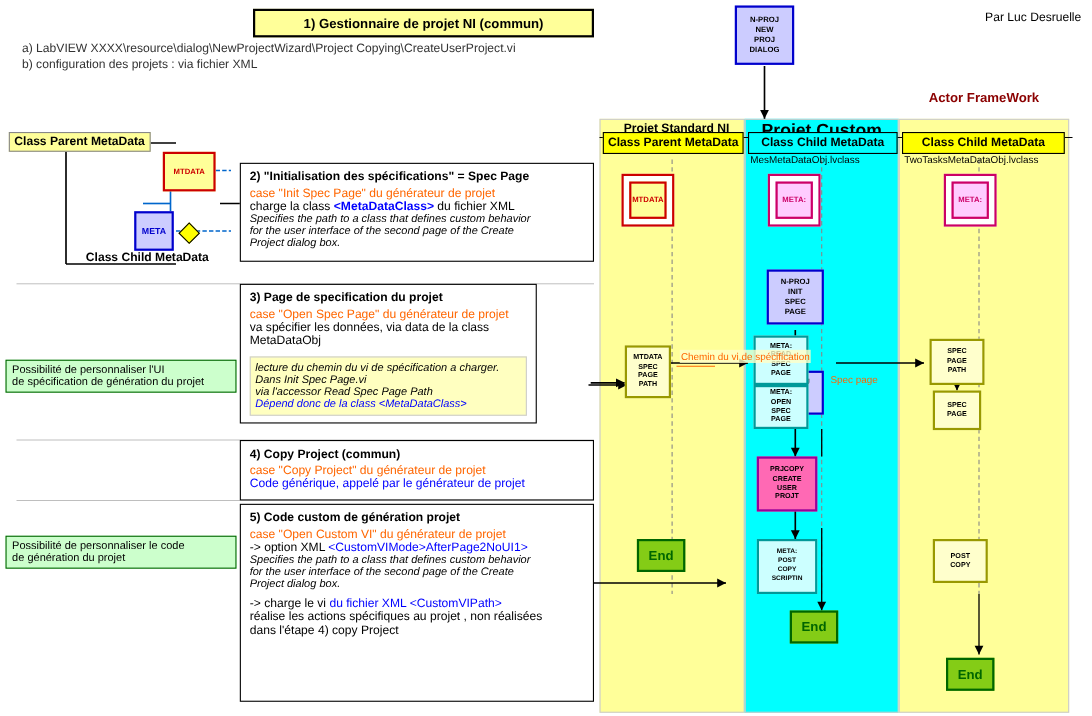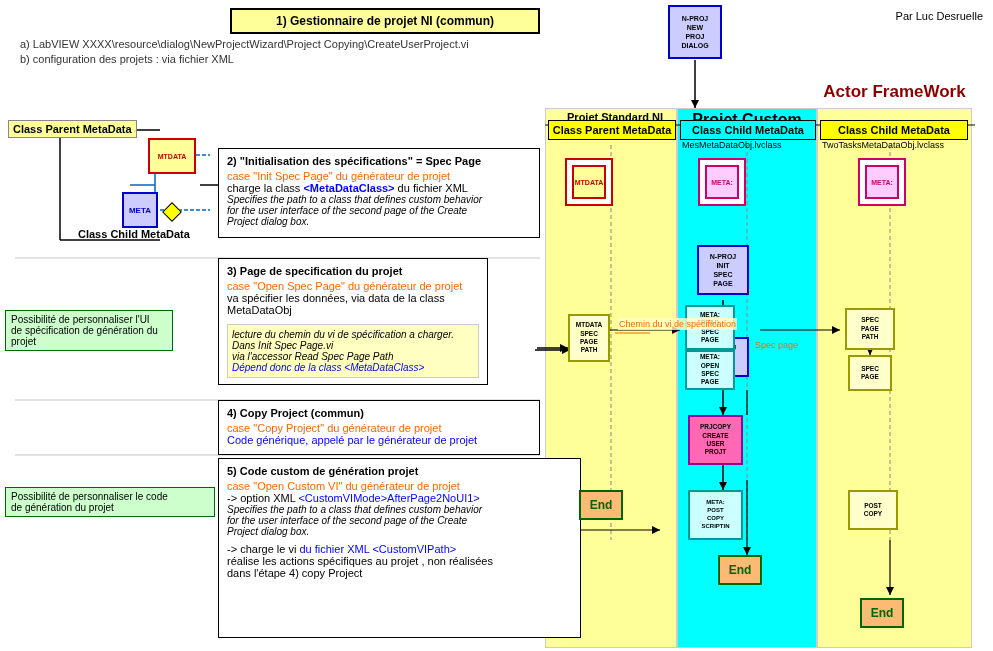--- a/index.html
+++ b/index.html
@@ -142,21 +142,21 @@
     }
     .flow-box-cyan {
       border-color: #009999;
       background: #CCFFFF;
     }
     .flow-box-yellow {
       border-color: #999900;
       background: #FFFFCC;
     }
     .flow-box-green {
-      background: #fdba74;
+      background: #84cc16;
       border-color: #006600;
       color: #006600;
     }
     .flow-box-purple {
       background: #FF69B4;
       border-color: #990099;
     }
 
     
     .side-label {
@@ -284,21 +284,21 @@
     <div class="subtitle-line">b) configuration des projets : via fichier XML</div>
   </div>
 
   <div class="col-header col-header-standard" style="top:108px;">
     <div style="font-size:11px;font-weight:bold;padding:3px;">Projet Standard NI</div>
   </div>
   <div class="col-header col-header-custom" style="top:108px;">
     <div style="font-size:16px;font-weight:bold;padding:3px;">Projet Custom</div>
   </div>
   <div class="col-header col-header-actor" style="top:79px;">
-    <div style="font-size:17px;font-weight:bold;padding:3px;color:#8B0000;">Actor FrameWork</div>
+    <div style="font-size:12px;font-weight:bold;padding:3px;color:#8B0000;">Actor FrameWork</div>
   </div>
 
   <div style="position:absolute;top:120px;left:548px;width:128px;background:#FFFF00;border:1px solid #000;padding:3px;font-weight:bold;font-size:11px;text-align:center;z-index:10;">
     <span>Class Parent MetaData</span>
   </div>
   <div style="position:absolute;top:120px;left:680px;width:136px;background:#00FFFF;border:1px solid #000;padding:3px;font-weight:bold;font-size:11px;text-align:center;z-index:10;">
     <span>Class Child MetaData</span>
   </div>
   <div style="position:absolute;top:120px;left:820px;width:148px;background:#FFFF00;border:1px solid #000;padding:3px;font-weight:bold;font-size:11px;text-align:center;z-index:10;">
     <span>Class Child MetaData</span>
@@ -375,35 +375,35 @@
   </div>
 
   <div class="section-box" style="top:400px;left:218px;width:322px;min-height:55px;">
     <div style="font-weight:bold;margin-bottom:3px;">
       <span>4) Copy Project (commun)</span>
     </div>
     <div><span class="text-orange">case "Copy Project" du générateur de projet</span></div>
     <div><span class="text-blue">Code générique, appelé par le générateur de projet</span></div>
   </div>
 
-  <div class="section-box" style="top:458px;left:218px;width:363px;min-height:180px;">
+  <div class="section-box" style="top:458px;left:218px;width:322px;min-height:180px;">
     <div style="font-weight:bold;margin-bottom:3px;">
       <span>5) Code custom de génération projet</span>
     </div>
     <div><span class="text-orange">case "Open Custom VI" du générateur de projet</span></div>
     <div>-&gt; option XML <span style="color:#0000FF;">&lt;CustomVIMode&gt;AfterPage2NoUI1&gt;</span></div>
     <div style="font-style:italic;font-size:10px;">Specifies the path to a class that defines custom behavior</div>
     <div style="font-style:italic;font-size:10px;">for the user interface of the second page of the Create</div>
     <div style="font-style:italic;font-size:10px;">Project dialog box.</div>
     <div style="margin-top:6px;">-&gt; charge le vi  <span style="color:#0000FF;">du fichier XML &lt;CustomVIPath&gt;</span></div>
     <div>réalise les actions spécifiques au projet , non réalisées</div>
     <div>dans l'étape 4) copy Project</div>
   </div>
 
-  <div class="side-label" style="top:310px;left:5px;width:168px;">
+  <div class="side-label" style="top:327px;left:5px;width:210px;">
     <span style="white-space:pre-line;">Possibilité de personnaliser l'UI
 de spécification  de génération du projet</span>
   </div>
 
   <div class="side-label" style="top:487px;left:5px;width:210px;">
     <span style="white-space:pre-line;">Possibilité de personnaliser le code
 de génération du projet</span>
   </div>
 
   <div class="flow-box flow-box-blue" style="top:245px;left:697px;width:52px;height:50px;font-size:7px;">

